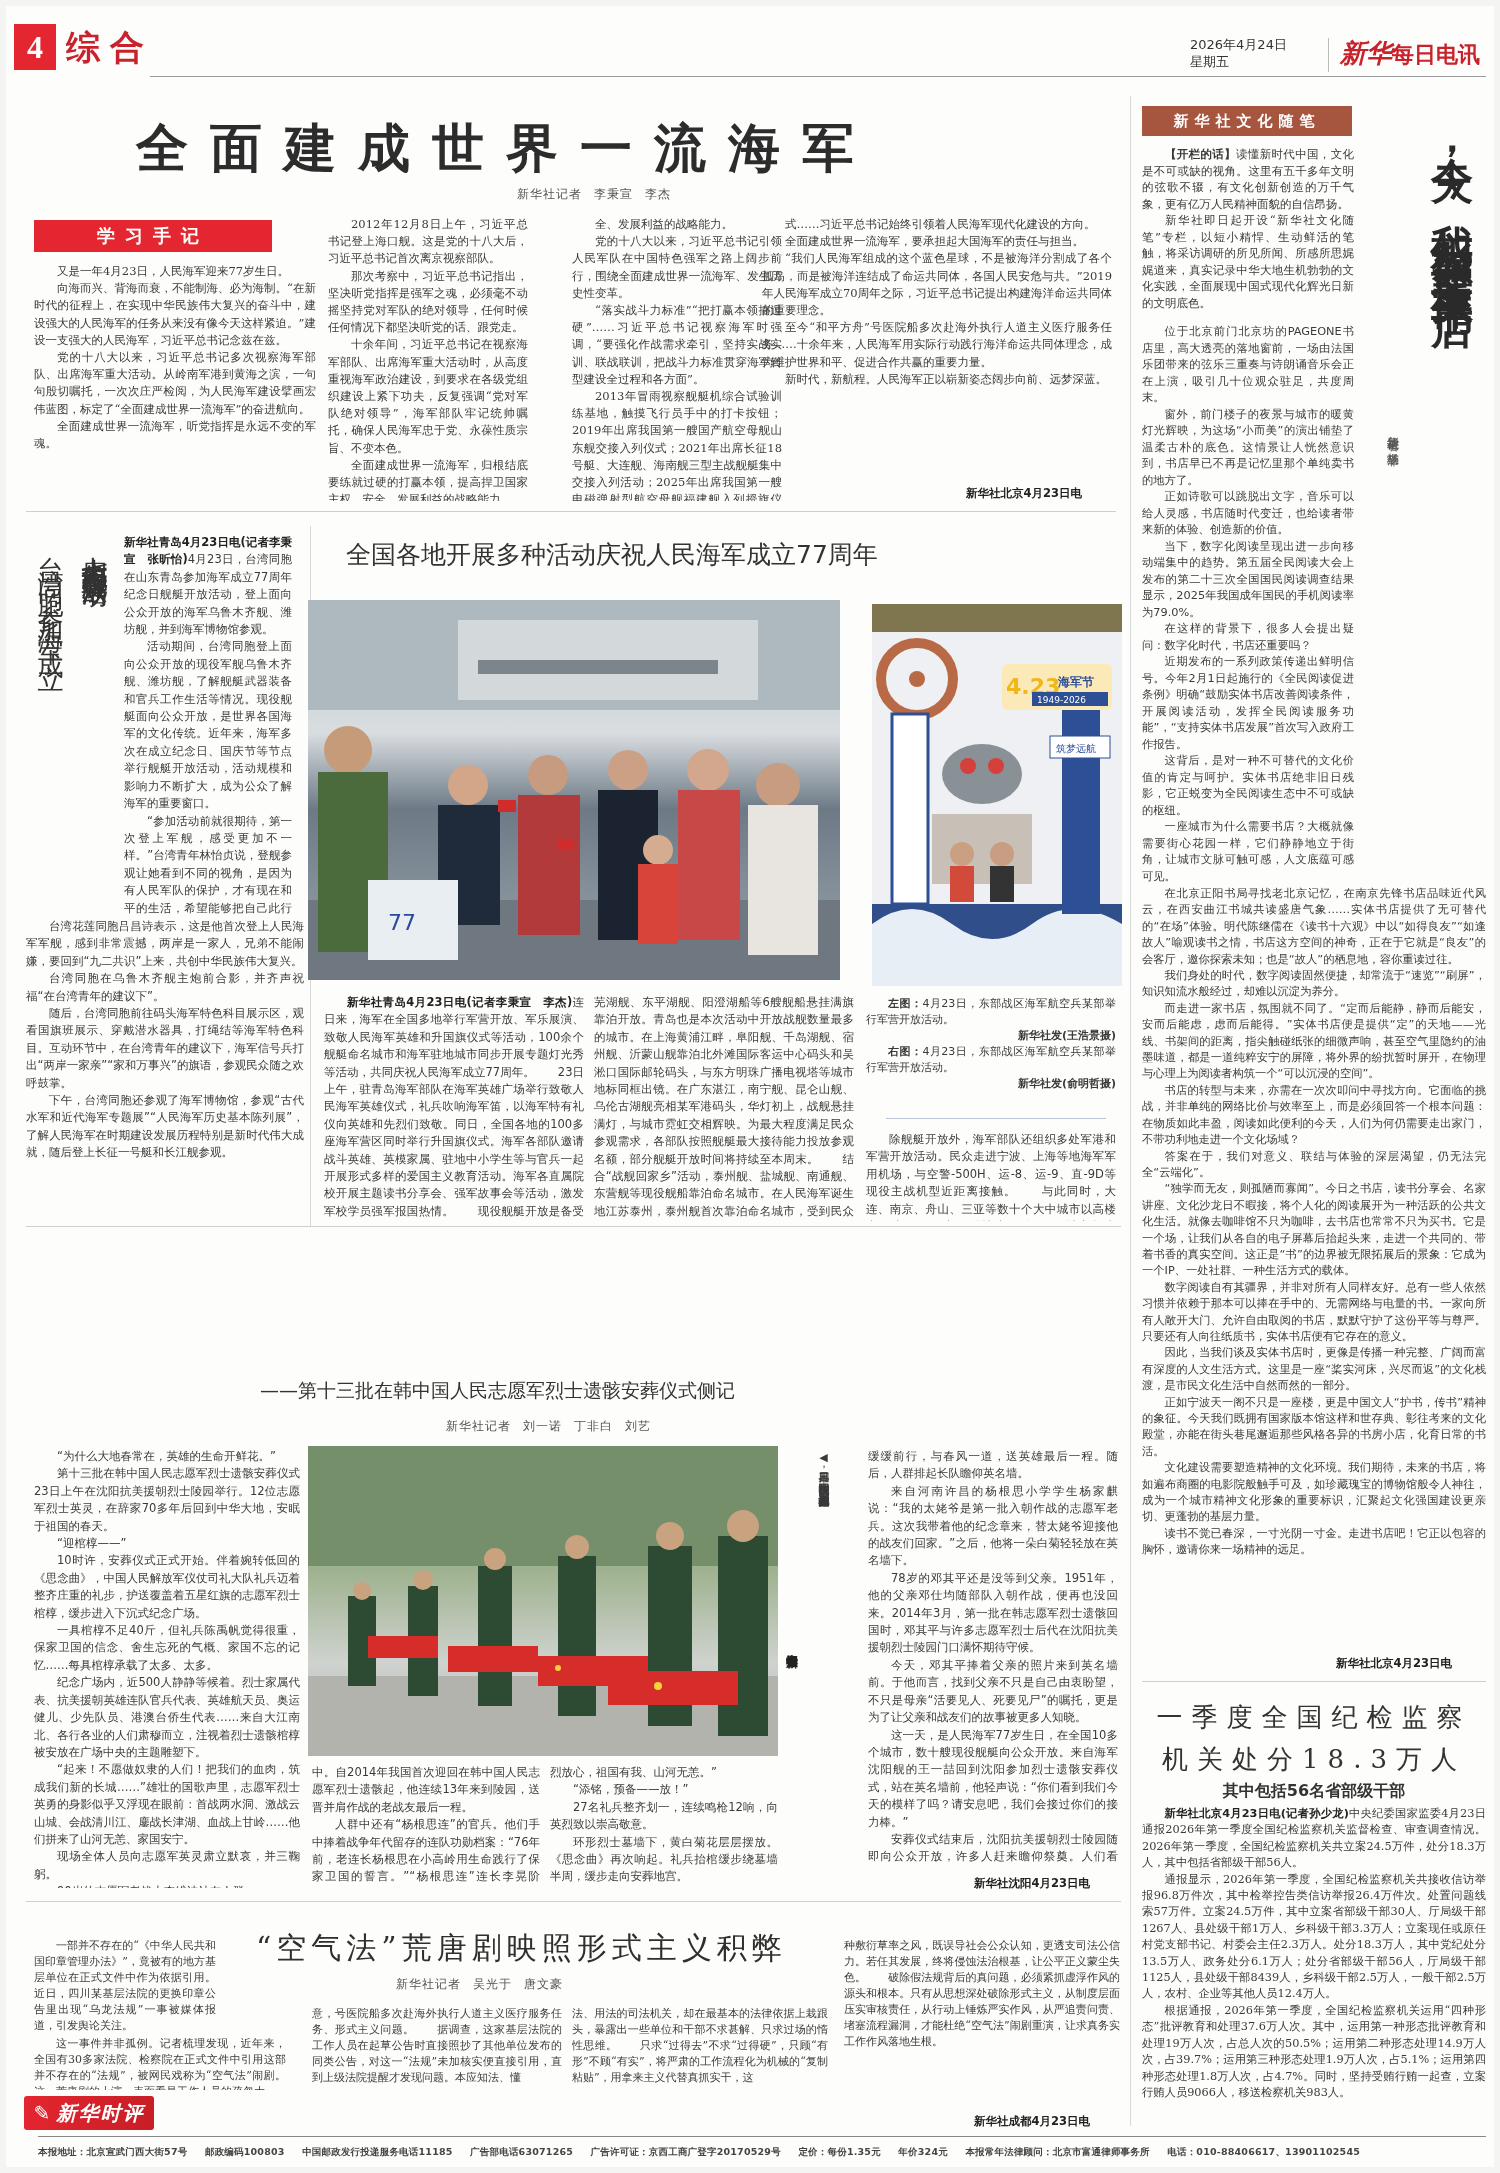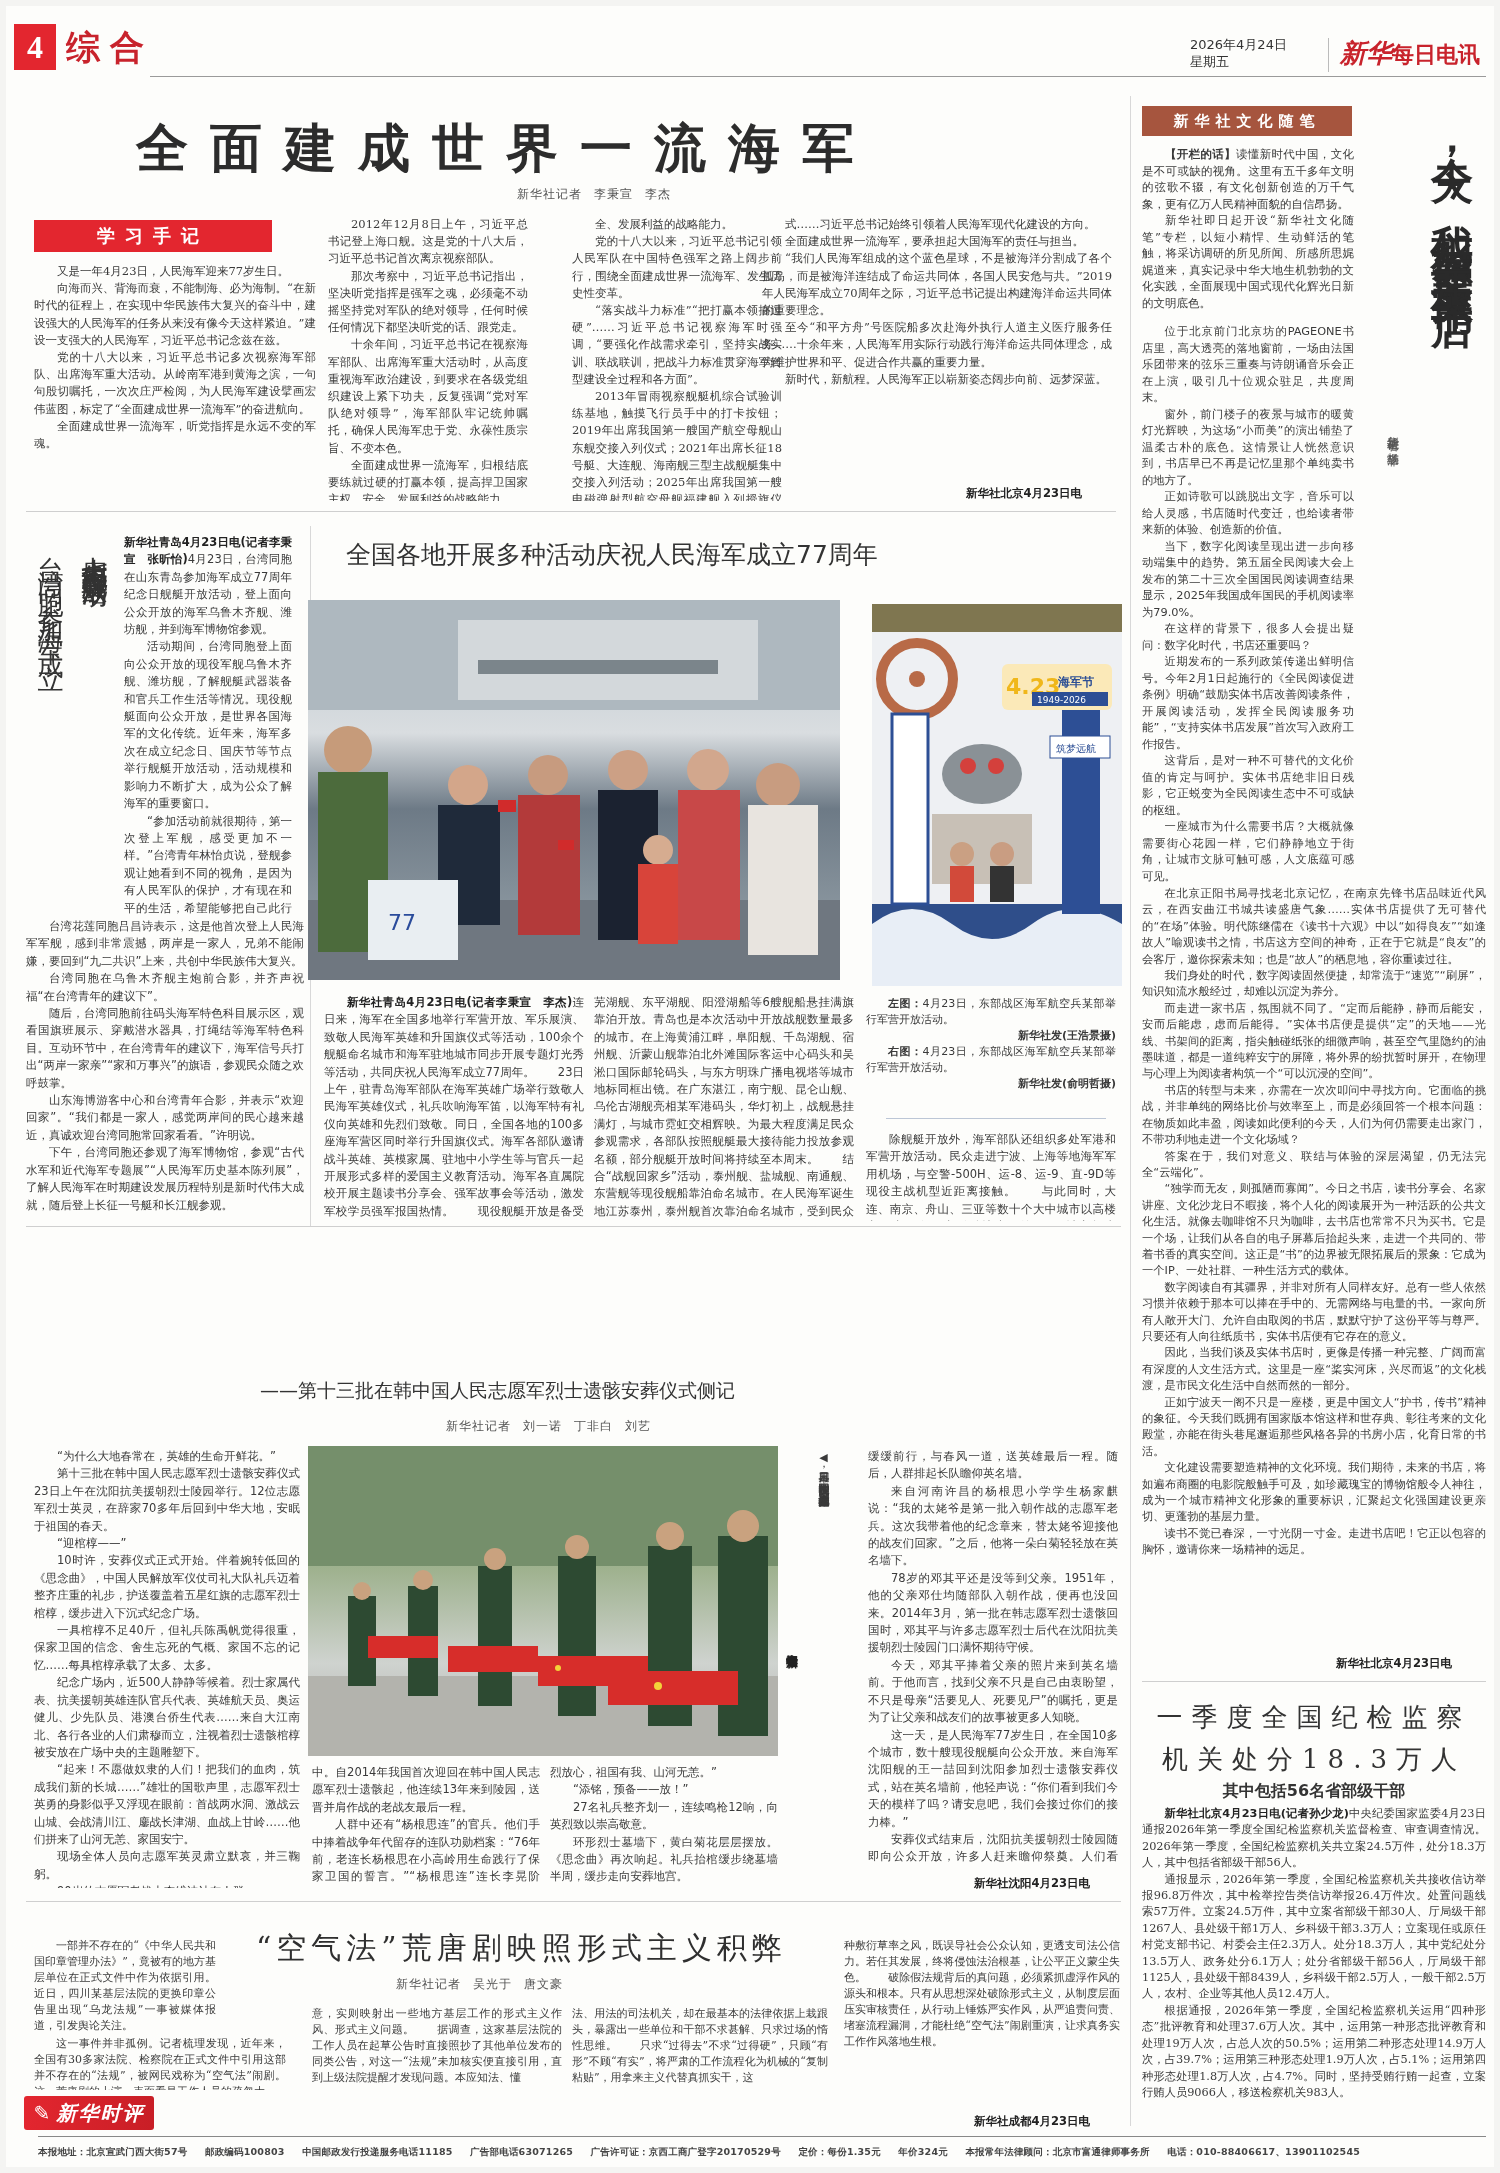--- a/index.html
+++ b/index.html
@@ -93,21 +93,20 @@
   <div class="abs vert" style="left:72px; top:530px; font: 26px 'DejaVu Sans', sans-serif; letter-spacing:2px; color:#333;">七十七周年纪念日舰艇开放活动</div>
   <div class="abs body-text sans" style="left:118px; top:528px; width:168px; height:380px; font-size:11.5px; line-height:17.4px;">
     <p style="text-indent:0;"><span class="dateline">新华社青岛4月23日电(记者李秉宣　张昕怡)</span><span>4月23日，台湾同胞在山东青岛参加海军成立77周年纪念日舰艇开放活动，登上面向公众开放的海军乌鲁木齐舰、潍坊舰，并到海军博物馆参观。</span></p>
     <p>活动期间，台湾同胞登上面向公众开放的现役军舰乌鲁木齐舰、潍坊舰，了解舰艇武器装备和官兵工作生活等情况。现役舰艇面向公众开放，是世界各国海军的文化传统。近年来，海军多次在成立纪念日、国庆节等节点举行舰艇开放活动，活动规模和影响力不断扩大，成为公众了解海军的重要窗口。</p>
     <p>“参加活动前就很期待，第一次登上军舰，感受更加不一样。”台湾青年林怡贞说，登舰参观让她看到不同的视角，是因为有人民军队的保护，才有现在和平的生活，希望能够把自己此行感受分享给更多台湾青年。</p>
   </div>
   <div class="abs body-text sans" style="left:20px; top:912px; width:278px; height:300px; font-size:11.5px; line-height:17.4px;">
     <p>台湾花莲同胞吕昌诗表示，这是他首次登上人民海军军舰，感到非常震撼，两岸是一家人，兄弟不能闹嫌，要回到“九二共识”上来，共创中华民族伟大复兴。</p>
     <p>台湾同胞在乌鲁木齐舰主炮前合影，并齐声祝福“在台湾青年的建议下”。</p>
     <p>随后，台湾同胞前往码头海军特色科目展示区，观看国旗班展示、穿戴潜水器具，打绳结等海军特色科目。互动环节中，在台湾青年的建议下，海军信号兵打出“两岸一家亲”“家和万事兴”的旗语，参观民众随之欢呼鼓掌。</p>
-    <p>山东海博游客中心和台湾青年合影，并表示“欢迎回家”。“我们都是一家人，感觉两岸间的民心越来越近，真诚欢迎台湾同胞常回家看看。”许明说。</p>
     <p>下午，台湾同胞还参观了海军博物馆，参观“古代水军和近代海军专题展”“人民海军历史基本陈列展”，了解人民海军在时期建设发展历程特别是新时代伟大成就，随后登上长征一号艇和长江舰参观。</p>
   </div>
   <div class="abs col-rule" style="left:304px; top:520px; height:700px;"></div>
 
   <div class="abs" style="left:340px; top:532px; font: 25px 'DejaVu Sans', sans-serif; color:#333; white-space:nowrap;">全国各地开展多种活动庆祝人民海军成立77周年</div>
 
   <div class="abs photo" style="left:302px; top:594px; width:532px; height:380px; background: linear-gradient(180deg,#bcc7cf 0%,#d9dde0 35%,#6d7a86 55%,#9ca7ae 100%);">
     <svg width="532" height="380" viewBox="0 0 532 380">
       <rect x="0" y="0" width="532" height="110" fill="#aeb8bf"></rect>
       <rect x="150" y="20" width="300" height="80" fill="#d3d8db"></rect>
@@ -311,21 +310,21 @@
     <p>一部并不存在的“《中华人民共和国印章管理办法》”，竟被有的地方基层单位在正式文件中作为依据引用。近日，四川某基层法院的更换印章公告里出现“乌龙法规”一事被媒体报道，引发舆论关注。</p>
   </div>
   <div class="abs body-text" style="left:28px; top:2030px; width:252px; height:54px; font-size:11px; line-height:16px;">
     <p>这一事件并非孤例。记者梳理发现，近年来，全国有30多家法院、检察院在正式文件中引用这部并不存在的“法规”，被网民戏称为“空气法”闹剧。这一荒唐剧的上演，表面看是工作人员的疏忽大</p>
   </div>
   <div class="abs" style="left:18px; top:2090px; width:130px; height:34px; background:linear-gradient(90deg,#e3262f,#c81e26); border-radius:3px; color:#fff; font: bold italic 20px 'DejaVu Sans', sans-serif; line-height:34px; text-align:center; letter-spacing:2px;">
     <span style="font-style:normal; margin-right:4px;">✎</span><span>新华时评</span>
   </div>
 
   <div class="abs body-text" style="left:306px; top:2000px; width:250px; height:122px; font-size:11px; line-height:16px;">
-    <p style="text-indent:0;">意，实则映射出一些地方基层工作的形式主义作风、形式主义问题。　　据调查，这家基层法院的工作人员在起草公告时直接照抄了其他单位发布的同类公告，对这一“法规”未加核实便直接引用，直到上级法院提醒才发现问题。本应知法、懂</p>
+    <p style="text-indent:0;">意，号医院船多次赴海外执行人道主义医疗服务任务、形式主义问题。　　据调查，这家基层法院的工作人员在起草公告时直接照抄了其他单位发布的同类公告，对这一“法规”未加核实便直接引用，直到上级法院提醒才发现问题。本应知法、懂</p>
   </div>
   <div class="abs body-text" style="left:566px; top:2000px; width:256px; height:122px; font-size:11px; line-height:16px;">
     <p style="text-indent:0;">法、用法的司法机关，却在最基本的法律依据上栽跟头，暴露出一些单位和干部不求甚解、只求过场的惰性思维。　　只求“过得去”不求“过得硬”，只顾“有形”不顾“有实”，将严肃的工作流程化为机械的“复制粘贴”，用拿来主义代替真抓实干，这</p>
   </div>
 
   <div class="abs body-text" style="left:838px; top:1932px; width:276px; height:170px; font-size:11px; line-height:16px;">
     <p style="text-indent:0;">种敷衍草率之风，既误导社会公众认知，更透支司法公信力。若任其发展，终将侵蚀法治根基，让公平正义蒙尘失色。　　破除假法规背后的真问题，必须紧抓虚浮作风的源头和根本。只有从思想深处破除形式主义，从制度层面压实审核责任，从行动上锤炼严实作风，从严追责问责、堵塞流程漏洞，才能杜绝“空气法”闹剧重演，让求真务实工作作风落地生根。</p>
   </div>
   <div class="abs dateline" style="left:968px; top:2108px; font-size:11.5px;">新华社成都4月23日电</div>
 

